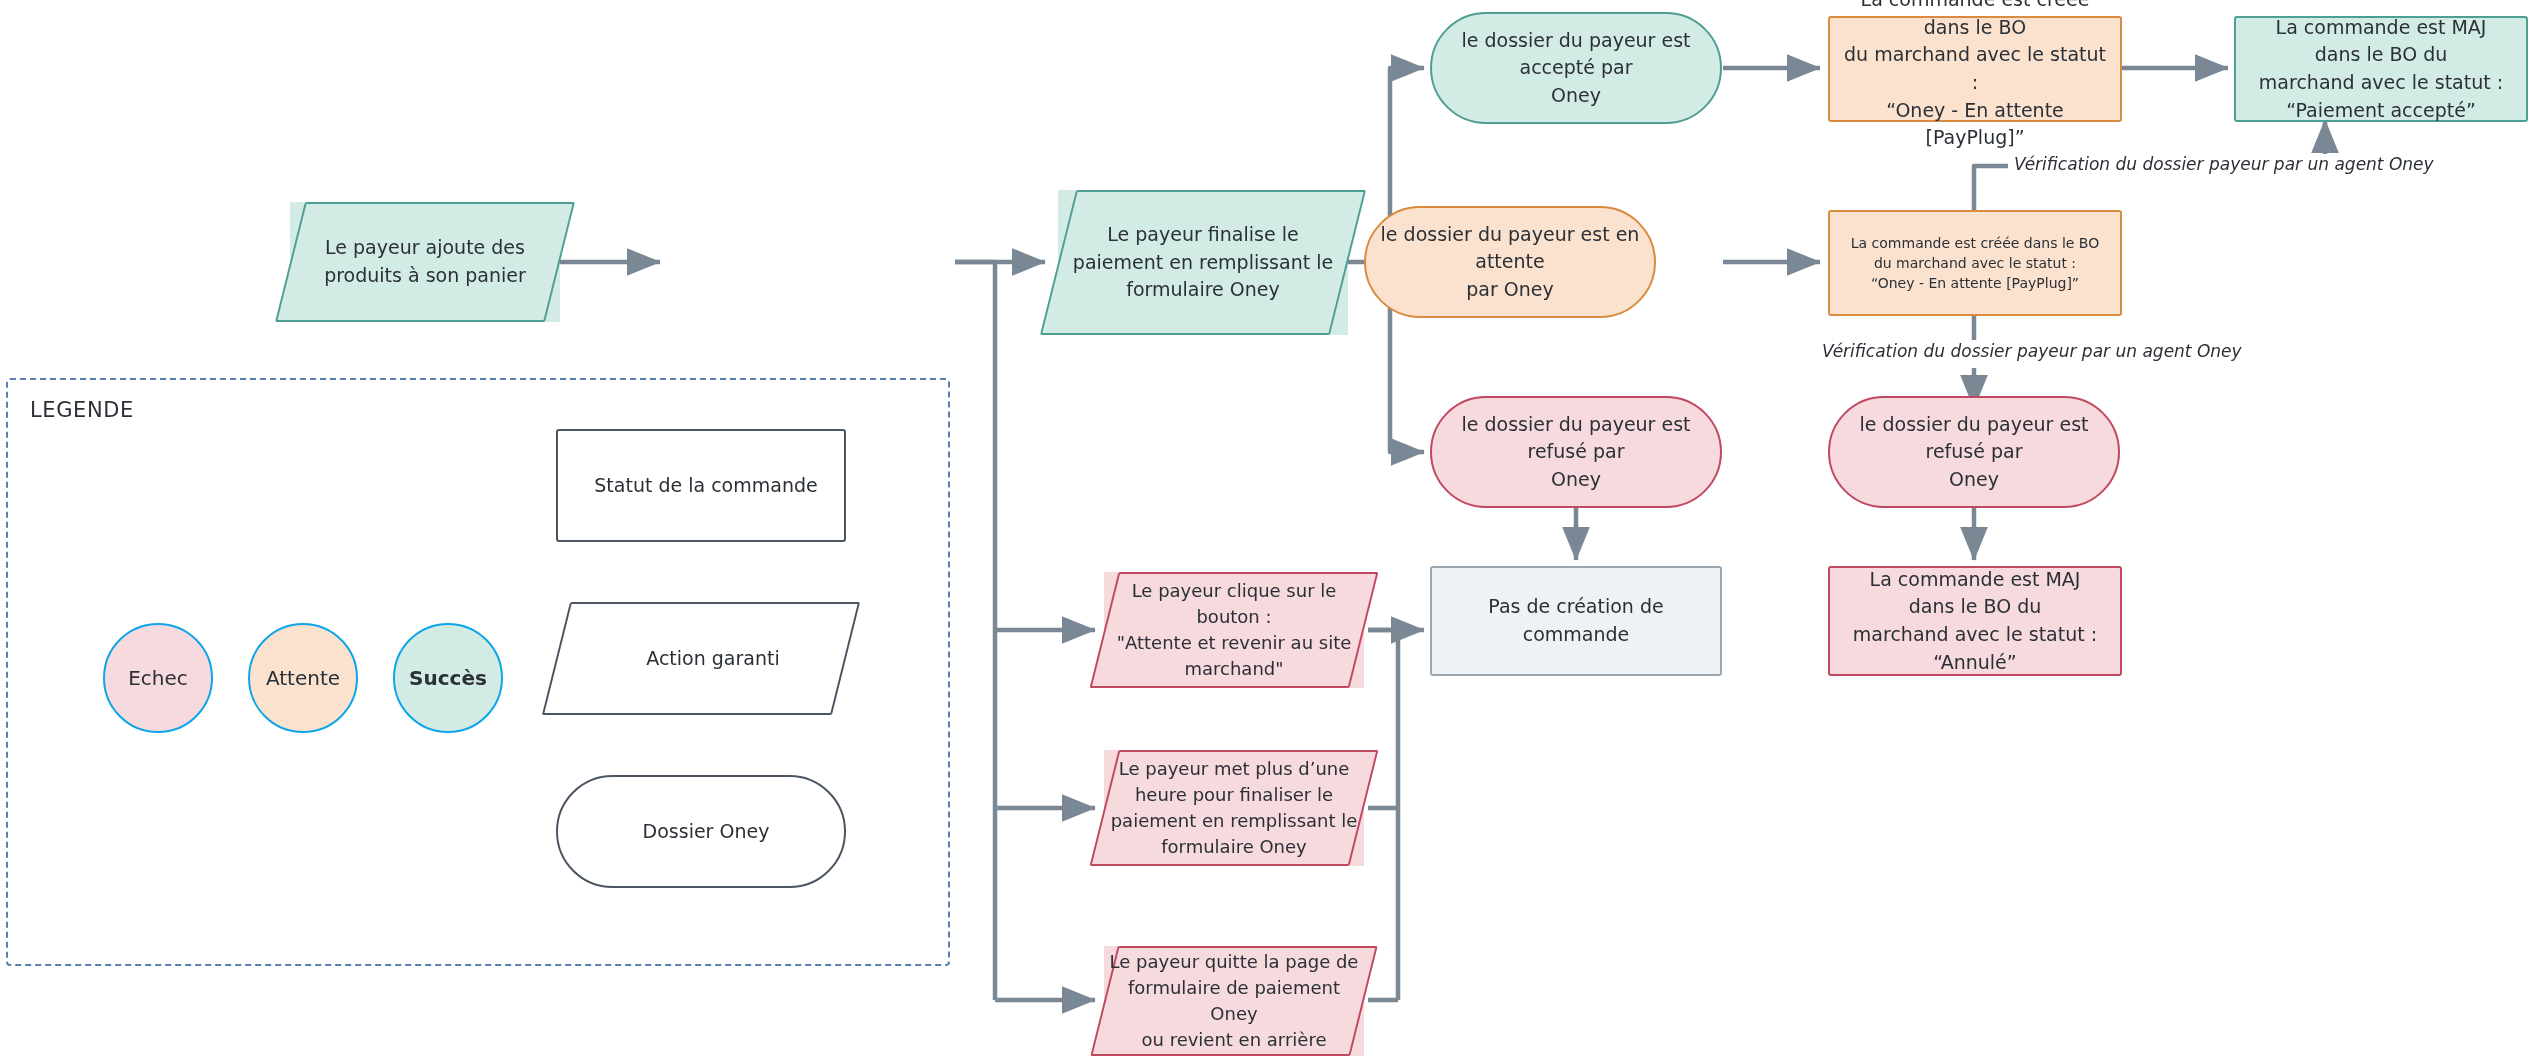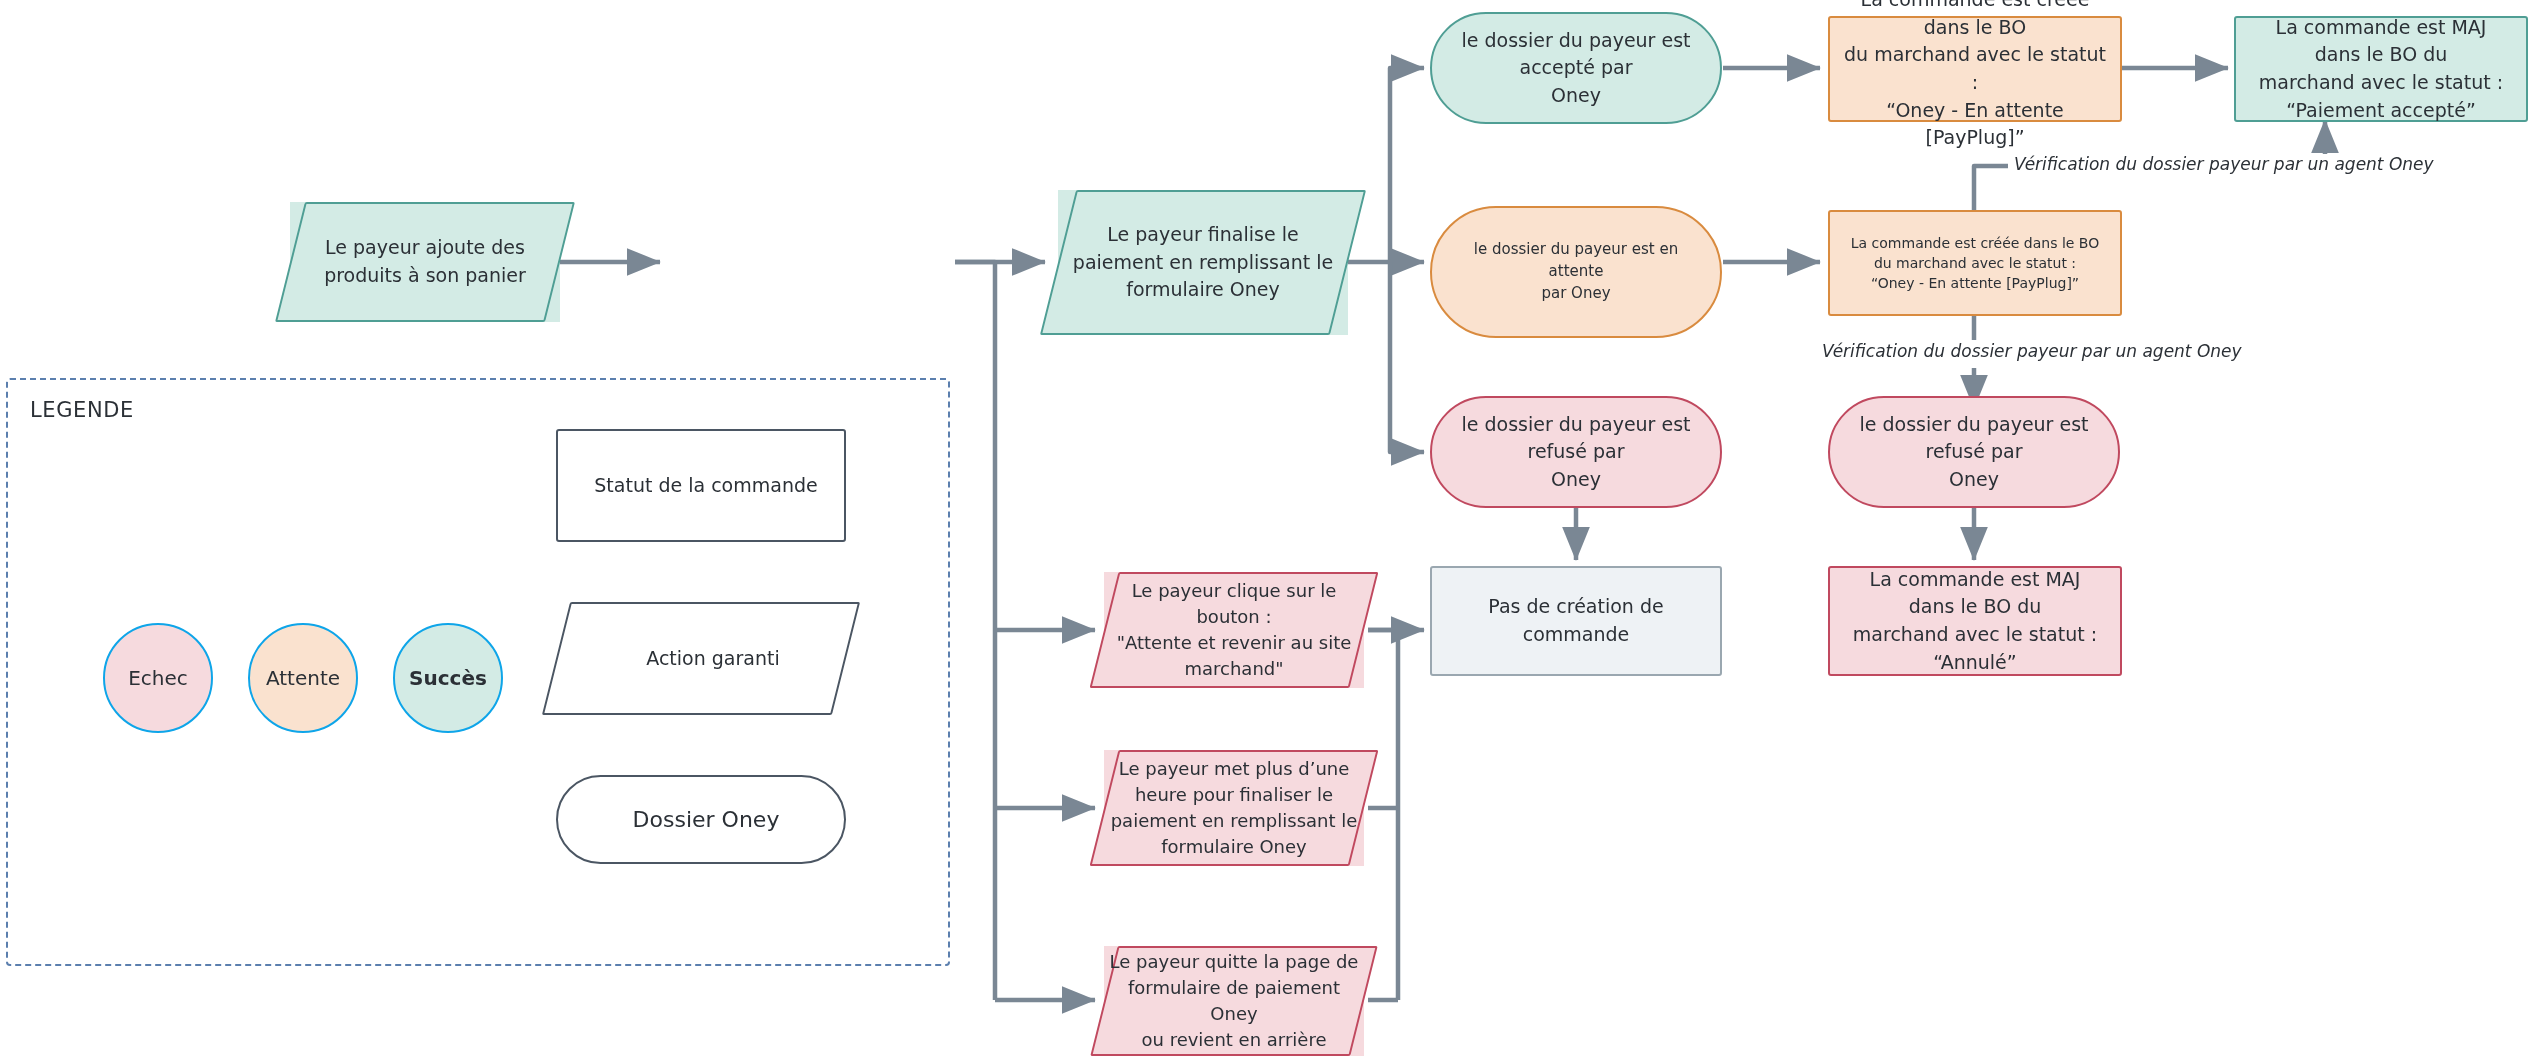--- a/index.html
+++ b/index.html
@@ -175,21 +175,21 @@
     <span class="para-txt">Le payeur finalise le
 paiement en remplissant le
 formulaire Oney</span>
   </div>
 
   <div class="node stadium t-success" style="left:1430px; top:12px; width:292px; height:112px; font-size:19px;">
     <span>le dossier du payeur est accepté par
 Oney</span>
   </div>
 
-  <div class="node stadium t-wait" style="left:1430px; top:206px; width:292px; height:132px; font-size:15px;">
+  <div class="node stadium t-wait" style="left:1364px; top:206px; width:292px; height:112px; font-size:19px;">
     <span>le dossier du payeur est en attente
 par Oney</span>
   </div>
 
   <div class="node stadium t-fail" style="left:1430px; top:396px; width:292px; height:112px; font-size:19px;">
     <span>le dossier du payeur est refusé par
 Oney</span>
   </div>
 
   <div class="node stadium t-fail" style="left:1828px; top:396px; width:292px; height:112px; font-size:19px;">
@@ -267,18 +267,18 @@
 
     <div class="node rect t-plain" style="left:548px; top:49px; width:290px; height:113px; font-size:19px; border-width:2px;">
       <span>Statut de la commande</span>
     </div>
 
     <div class="node para t-plain" style="left:548px; top:222px; width:290px; height:113px; font-size:19px;">
       <span class="para-bg"></span>
       <span class="para-txt">Action garanti</span>
     </div>
 
-    <div class="node stadium t-plain" style="left:548px; top:395px; width:290px; height:89px; font-size:22px;justify-content:center;">
+    <div class="node stadium t-plain" style="left:548px; top:395px; width:290px; height:113px; font-size:19px;justify-content:center;">
       <span>Dossier Oney</span>
     </div>
   </div>
 
 </div>
 
 </body></html>

